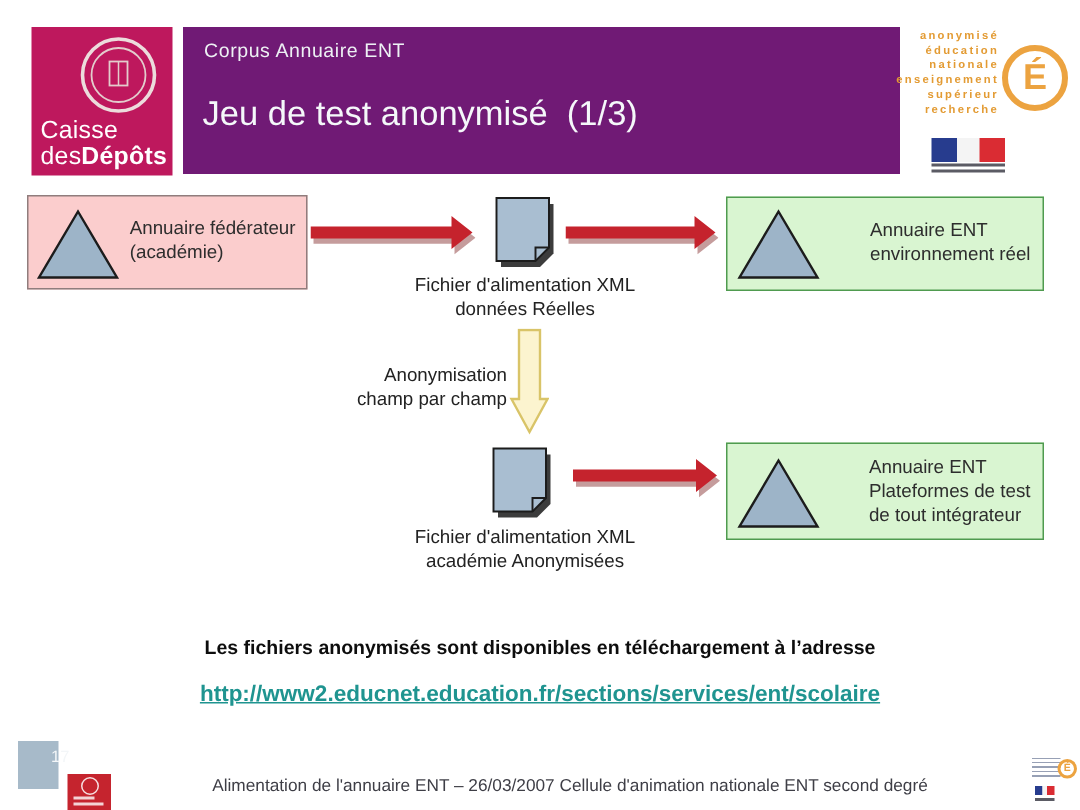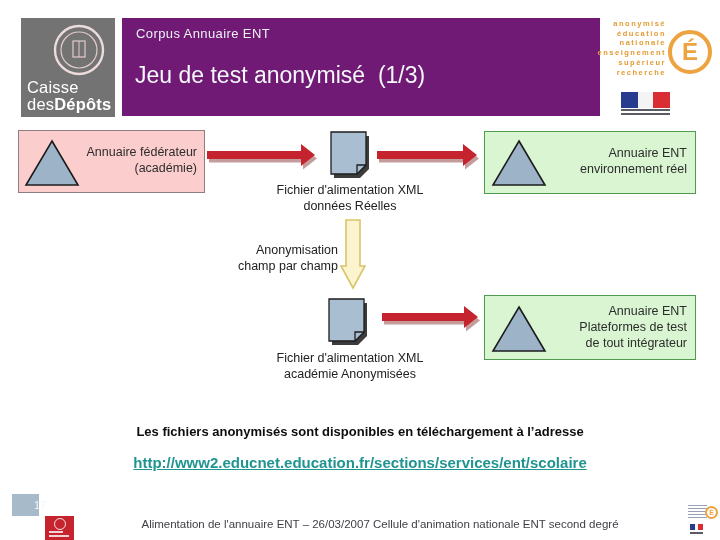--- a/index.html
+++ b/index.html
@@ -1,21 +1,21 @@
 <!DOCTYPE html>
 <html><head>
 <meta charset="utf-8">
 <style>
   html,body{margin:0;padding:0;}
   .slide{position:relative;width:720px;height:540px;background:#ffffff;
          font-family:"Liberation Sans",sans-serif;overflow:hidden;}
   .abs{position:absolute;}
 
   
-  .brand-square{left:21px;top:18px;width:94px;height:99px;background:#737373;}
+  .brand-square{left:21px;top:18px;width:94px;height:99px;background:#be185d;}
   .brand-emblem{left:30px;top:3px;width:56px;height:58px;}
   .brand-text{left:6px;bottom:4px;color:#ffffff;font-size:16.5px;line-height:17px;letter-spacing:.2px;}
   .brand-bold{font-weight:bold;}
   .band{left:122px;top:18px;width:478px;height:98px;background:#701a75;}
   .kicker{left:14px;top:8px;font-size:13px;color:#edf1f4;letter-spacing:.4px;}
   .title{left:13px;top:44px;font-size:23px;color:#f5f8fa;white-space:pre;}
 
   .ministry-words{left:566px;top:19px;width:100px;text-align:right;font-size:7.5px;
       font-weight:bold;letter-spacing:1.5px;line-height:9.7px;color:#e39b33;}
   .e-circle{left:668px;top:30px;width:44px;height:44px;border:4px solid #eca340;border-radius:50%;
@@ -26,33 +26,33 @@
   .flag .w{flex:0 0 30%;background:#f4f4f4;}
   .flag .r{flex:0 0 35%;background:#da2c33;}
   .flag-cap{left:621px;width:49px;height:2px;background:#5b5b64;}
 
   
   .pink-box{left:18px;top:130px;width:185px;height:61px;background:#fbcdcd;border:1px solid #907d7d;}
   .green-box{background:#d9f5d1;border:1px solid #4f9b4f;width:210px;}
   .gb1{left:484px;top:131px;height:61px;}
   .gb2{left:484px;top:295px;height:63px;}
   .tri{width:58px;height:50px;}
-  .box-label{text-align:right;font-size:12.5px;line-height:16px;color:#2d2d2d;}
+  .box-label{text-align:left;font-size:12.5px;line-height:16px;color:#2d2d2d;}
   .flow-label{font-size:12.5px;line-height:16px;color:#222222;}
   .center{text-align:center;}
   .right{text-align:right;}
 
   
   .statement{left:10px;top:424px;width:700px;text-align:center;
       font-size:13px;font-weight:bold;color:#0d0d0d;}
   .linkline{left:10px;top:454px;width:700px;text-align:center;}
   .linkline a{font-size:15px;font-weight:bold;color:#1f9490;text-decoration:underline;}
 
   
-  .page-badge{left:12px;top:494px;width:27px;height:22px;background:#a7bac9;color:#f3f6f8;
+  .page-badge{left:12px;top:494px;width:27px;height:32px;background:#a7bac9;color:#f3f6f8;
       font-size:11px;line-height:22px;padding-left:22px;box-sizing:border-box;}
   .mini-red{left:45px;top:516px;width:29px;height:24px;background:#c5242e;}
   .mini-red .ring{position:absolute;left:9px;top:2px;width:10px;height:10px;
       border:1px solid rgba(255,255,255,.85);border-radius:50%;}
   .mini-red .l1{position:absolute;left:4px;top:15px;width:14px;height:2px;background:rgba(255,255,255,.8);}
   .mini-red .l2{position:absolute;left:4px;top:19px;width:20px;height:2px;background:rgba(255,255,255,.8);}
   .footer-text{left:40px;top:518px;width:680px;text-align:center;font-size:11.5px;color:#3e3e46;}
   .mini-min{left:688px;top:502px;width:30px;height:36px;}
   .mini-min .dots{position:absolute;left:0;top:3px;width:19px;height:14px;
       background:repeating-linear-gradient(to bottom,#97a0b5 0 1px,transparent 1px 3px);}

